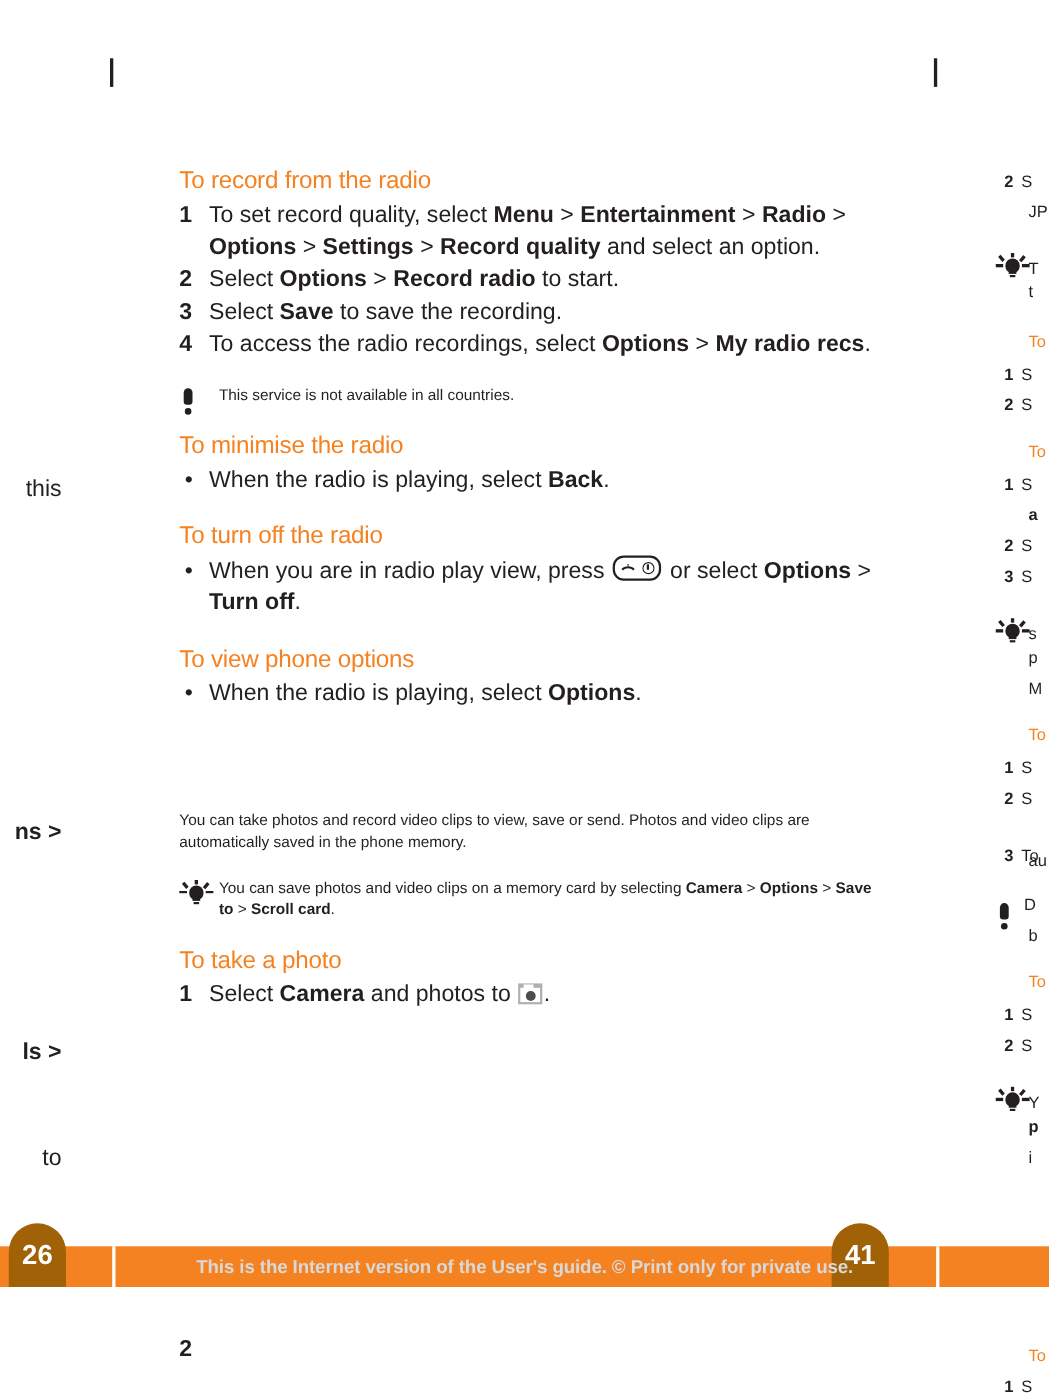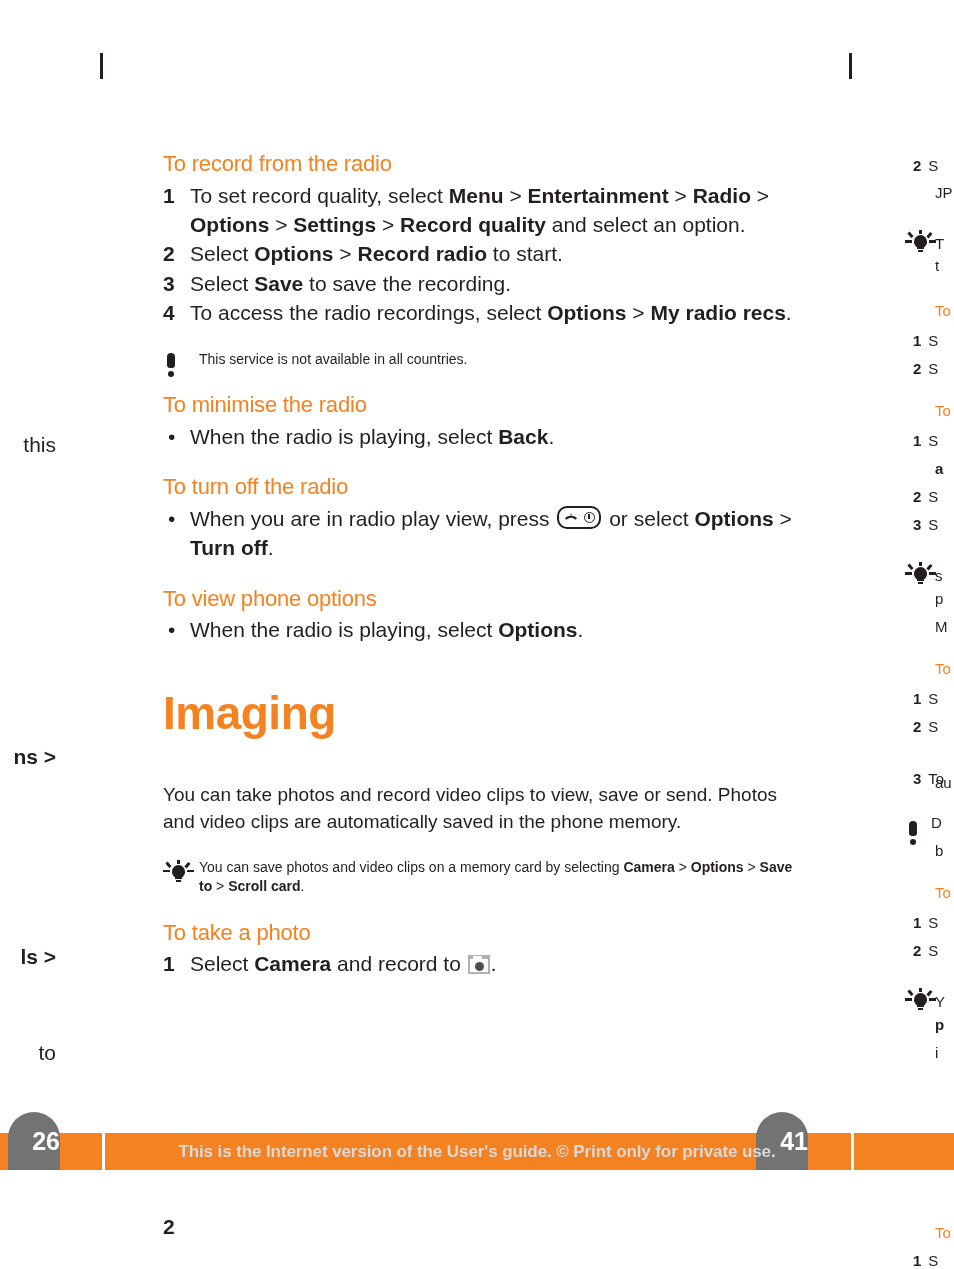--- a/index.html
+++ b/index.html
@@ -56,21 +56,21 @@
   .section-title {
     font-size: 26px;
     font-weight: bold;
     line-height: 1.15;
     margin: 0 0 2px 0;
     color: #231f20;
     letter-spacing: -0.3px;
   }
 
   p.body-text {
-    font-size: 19px;
+    font-size: 14px;
     line-height: 1.40;
     margin: 0;
     color: #231f20;
   }
 
   b, .b { font-weight: bold; }
 
   
   ol.steps, ul.steps {
     list-style: none;
@@ -279,23 +279,23 @@
     background: #ffffff;
   }
   .footer-divider.d1 { left: 102px; }
   .footer-divider.d2 { left: 851px; }
 
   .page-tab {
     position: absolute;
     top: -21px;
     width: 52px;
     height: 58px;
-    background: #737373;
+    background: #a16207;
     border-radius: 26px 26px 0 0;
-    text-align: right;
+    text-align: center;
   }
   .page-tab .pnum {
     display: block;
     margin-top: 17px;
     color: #ffffff;
     font-size: 25px;
     font-weight: bold;
     line-height: 1;
   }
   .page-tab.left  { left: 8px; }
@@ -425,21 +425,20 @@
     <ul class="steps">
       <li>
         <span class="dot">•</span>
         <span id="viewopts-line"><span>When the radio is playing, select </span><span class="b">Options</span><span>.</span></span>
       </li>
     </ul>
   </div>
 
   <div class="gap-xl"></div>
 
-  <h1 class="chapter-title">Imaging</h1>
 
   <div class="gap-xl"></div>
 
   <div>
     <p class="body-text">You can take photos and record video clips to view, save or send. Photos and video clips are automatically saved in the phone memory.</p>
   </div>
 
   <div class="gap-md"></div>
 
   <div class="tip">
@@ -453,21 +452,21 @@
     <span id="tip-memory"><span>You can save photos and video clips on a memory card by selecting </span><span class="b">Camera</span><span> &gt; </span><span class="b">Options</span><span> &gt; </span><span class="b">Save to</span><span> &gt; </span><span class="b">Scroll card</span><span>.</span></span>
   </div>
 
   <div class="gap-md"></div>
 
   <div>
     <h3 class="sub-head">To take a photo</h3>
     <ol class="steps">
       <li>
         <span class="num">1</span>
-        <span id="photo-step-pre"><span>Select </span><span class="b">Camera</span><span> and record to </span></span><span class="cam-icon">
+        <span id="photo-step-pre"><span>Select </span><span class="b">Camera</span><span> and photos to </span></span><span class="cam-icon">
             <span class="body"></span><span class="top"></span><span class="lens"></span>
         </span><span id="photo-step-post"><span>.</span></span>
       </li>
     </ol>
   </div>
 </div>
 
 <div class="clip-left" id="left-bleed">
     <div class="inner" style="top: 392px; color: rgb(35, 31, 32); margin-top: 38px;">this</div>
     <div class="inner" style="top: 742px; color: rgb(35, 31, 32); font-weight: bold;">ns &gt;</div>

